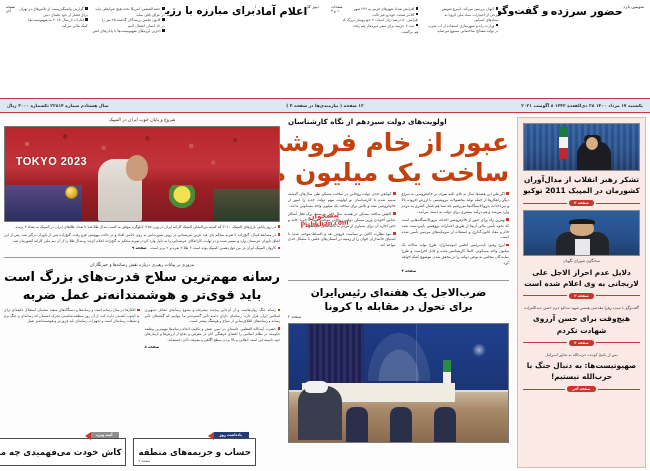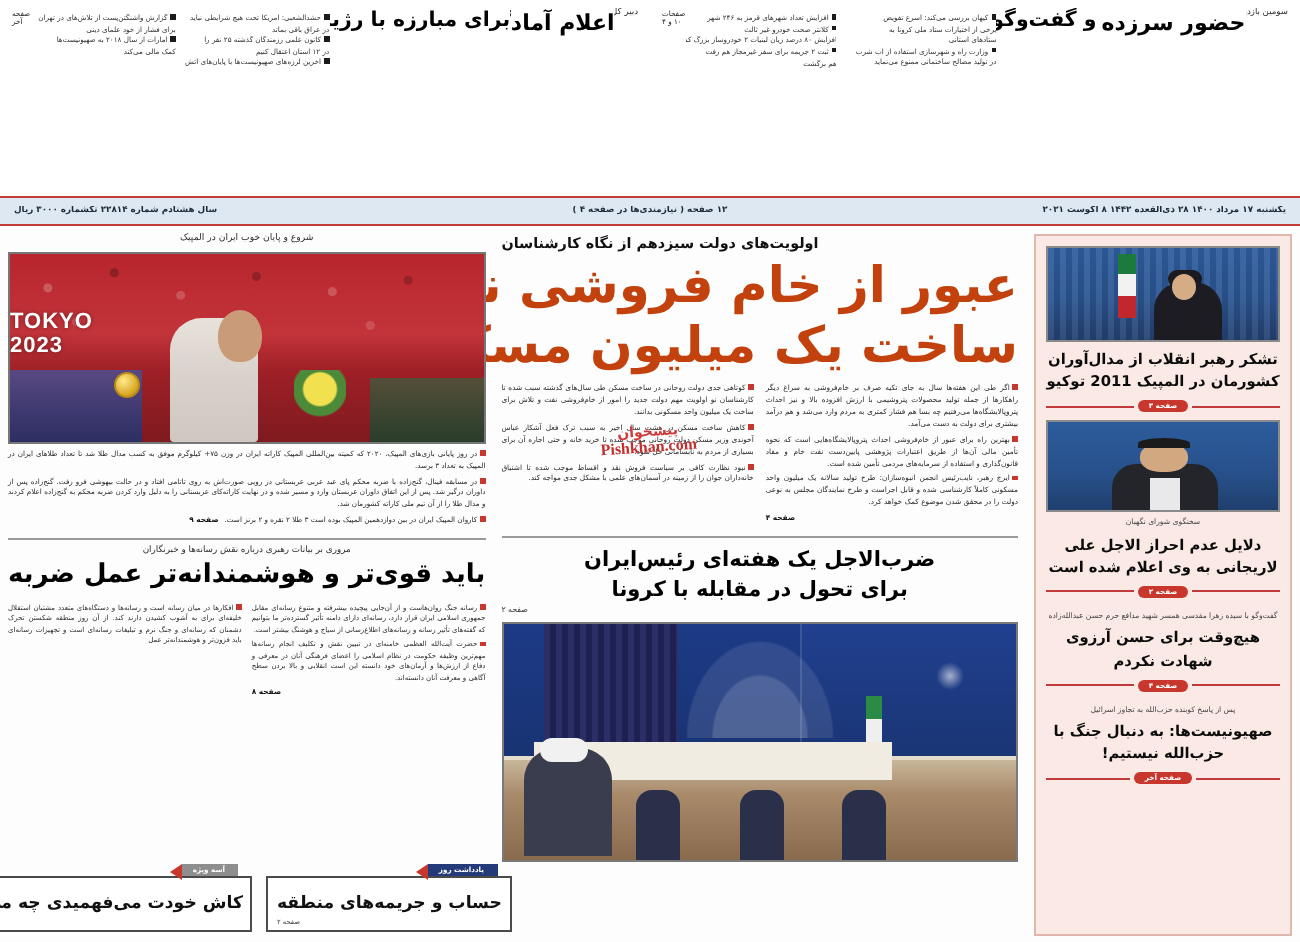--- a/index.html
+++ b/index.html
@@ -727,20 +727,21 @@
 
       <div class="lc-body">
         <p><i class="redsq"></i><span>در روز پایانی بازی‌های المپیک، ۲۰۲۰ که کمیته بین‌المللی المپیک کاراته ایران در وزن ۷۵+ کیلوگرم موفق به کسب مدال طلا شد تا تعداد طلاهای ایران در المپیک به تعداد ۳ برسد.</span></p>
         <p><i class="redsq"></i><span>در مسابقه فینال، گنج‌زاده با ضربه محکم پای عبد عربی عربستانی در رویی صورت‌اش به روی تاتامی افتاد و در حالت بیهوشی فرو رفت. گنج‌زاده پس از داوران درگیر شد. پس از این اتفاق داوران عربستان وارد و مسیر شده و در نهایت کاراته‌کای عربستانی را به دلیل وارد کردن ضربه محکم به گنج‌زاده اعلام کردند و مدال طلا را از آن تیم ملی کاراته کشورمان شد.</span></p>
         <p><i class="redsq"></i><span>کاروان المپیک ایران در بین دوازدهمین المپیک بوده است ۳ طلا ۲ نقره و ۲ برنز است.</span><span class="pageref" style="display:inline;margin-right:3px">صفحه ۹</span></p>
       </div>
 
       <div class="hr-thin"></div>
 
       <div class="lc2-kicker">مروری بر بیانات رهبری درباره نقش رسانه‌ها و خبرنگاران</div>
+      <div class="lc2-head">رسانه مهم‌ترین سلاح قدرت‌های بزرگ است</div>
       <div class="lc2-head">باید قوی‌تر و هوشمندانه‌تر عمل ضربه</div>
 
       <div class="lc2-body">
         <div class="tcol">
           <p><i class="redsq"></i><span>رسانه جنگ روان‌هاست و از آن‌جایی پیچیده بیشرفته و متنوع رسانه‌ای مقابل جمهوری اسلامی ایران قرار دارد، رسانه‌ای دارای دامنه تأثیر گسترده‌تر ما بتوانیم که گفته‌های تأثیر رسانه و رسانه‌های اطلاع‌رسانی از سیاج و هوشنگ بیشتر است.</span></p>
           <p><i class="redsq"></i><span>حضرت آیت‌الله العظمی خامنه‌ای در تبیین نقش و تکلیف انجام رسانه‌ها مهم‌ترین وظیفه حکومت در نظام اسلامی را اعضای فرهنگی آنان در معرفی و دفاع از ارزش‌ها و آرمان‌های خود دانسته این است انقلابی و بالا بردن سطح آگاهی و معرفت آنان دانسته‌اند.</span></p>
           <div class="pageref">صفحه ۸</div>
         </div>
         <div class="tcol">
           <p><i class="redsq"></i><span>افکارها در میان رسانه است و رسانه‌ها و دستگاه‌های متعدد مشتبان استقلال خلیفه‌ای برای به آشوب کشیدن دارند کند. از آن روز منطقه شکستن تحرک دشمنان که رسانه‌ای و جنگ نرم و تبلیغات رسانه‌ای است و تجهیزات رسانه‌ای باید فزون‌تر و هوشمندانه‌تر عمل</span></p>

